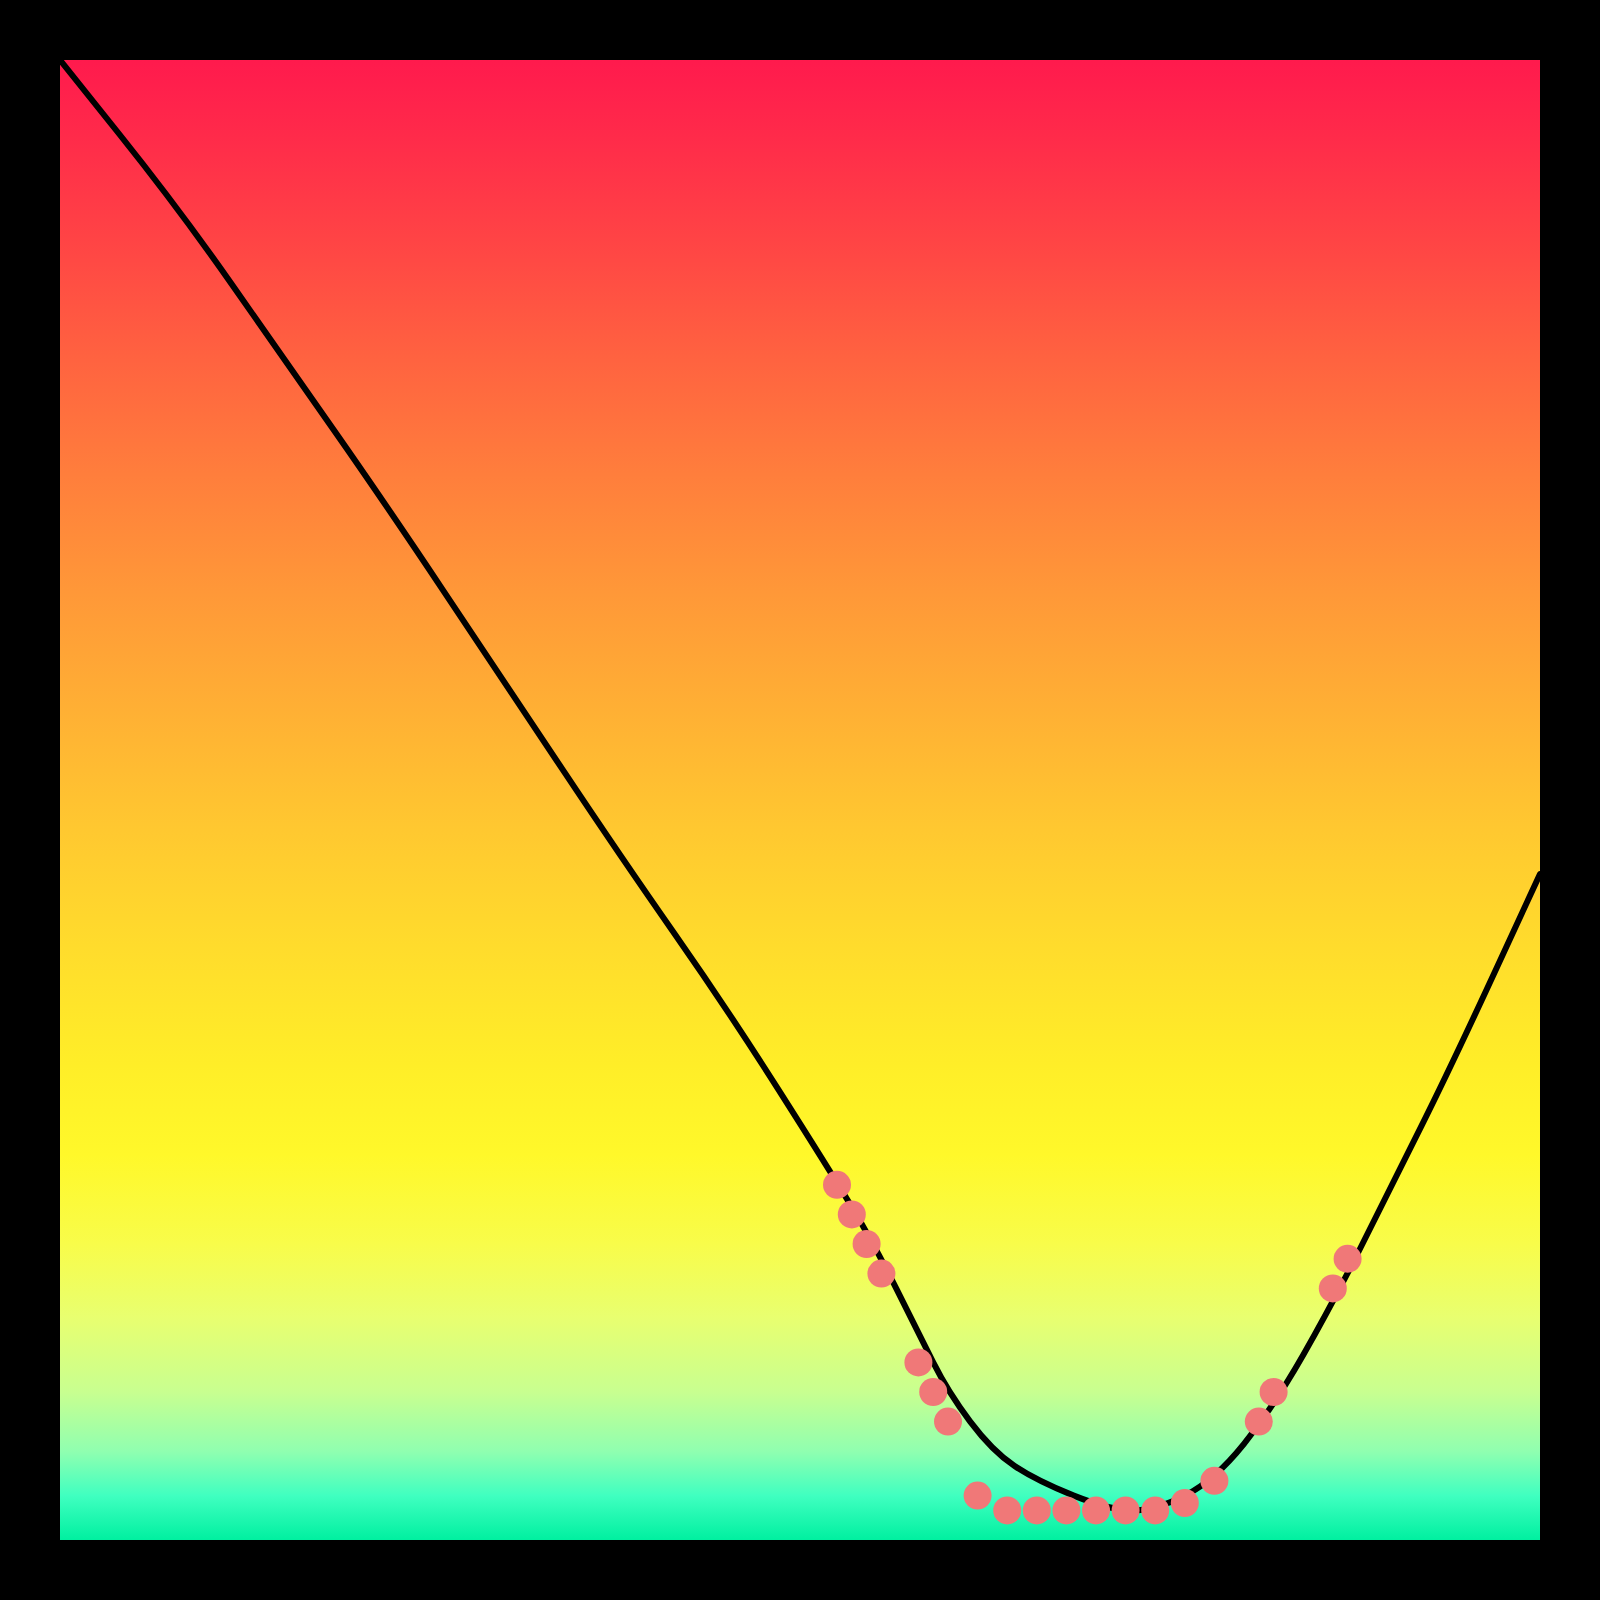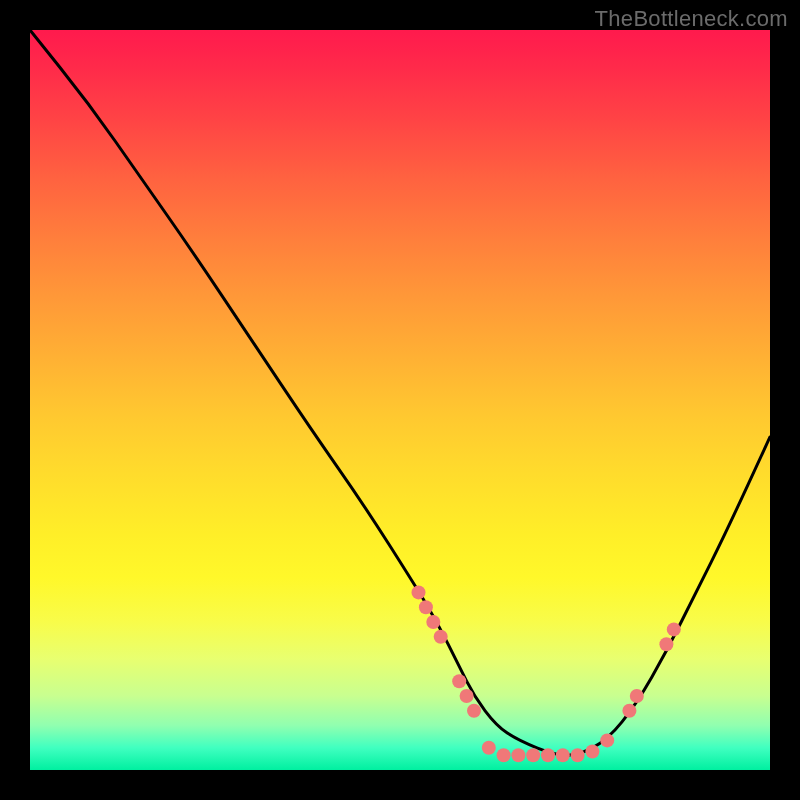--- a/index.html
+++ b/index.html
@@ -58,21 +58,20 @@
     left: 0;
     top: 0;
     width: 740px;
     height: 740px;
   }
 </style>
 </head>
 <body>
 
 <div class="container">
-  <div class="watermark">TheBottleneck.com</div>
   <div class="plot">
     <svg class="curve" viewBox="0 0 740 740">
       <path id="curve-path" fill="none" stroke-width="3" stroke-linecap="round" stroke-linejoin="round" d="M 0.0 0.0 Q 0.0 0.0 29.6 37.0 Q 59.2 74.0 85.1 111.0 Q 111.0 148.0 136.9 185.0 Q 162.8 222.0 192.4 266.4 Q 222.0 310.8 251.6 355.2 Q 281.2 399.6 307.1 436.6 Q 333.0 473.6 358.9 514.3 Q 384.8 555.0 395.9 573.5 Q 407.0 592.0 418.1 614.2 Q 429.2 636.4 436.6 651.2 Q 444.0 666.0 455.1 680.8 Q 466.2 695.6 477.3 703.0 Q 488.4 710.4 506.9 717.8 Q 525.4 725.2 536.5 725.2 Q 547.6 725.2 562.4 717.8 Q 577.2 710.4 592.0 691.9 Q 606.8 673.4 621.6 647.5 Q 636.4 621.6 651.2 592.0 Q 666.0 562.4 680.8 532.8 Q 695.6 503.2 717.8 455.1 T 740.0 407.0" stroke="#000000"></path>
       <g id="marker-group">
           <circle cx="388.5" cy="562.4" r="7" fill="#f07878"></circle>
           <circle cx="395.9" cy="577.2" r="7" fill="#f07878"></circle>
           <circle cx="403.3" cy="592.0" r="7" fill="#f07878"></circle>
           <circle cx="410.7" cy="606.8" r="7" fill="#f07878"></circle>
           <circle cx="429.2" cy="651.2" r="7" fill="#f07878"></circle>
           <circle cx="436.6" cy="666.0" r="7" fill="#f07878"></circle>

